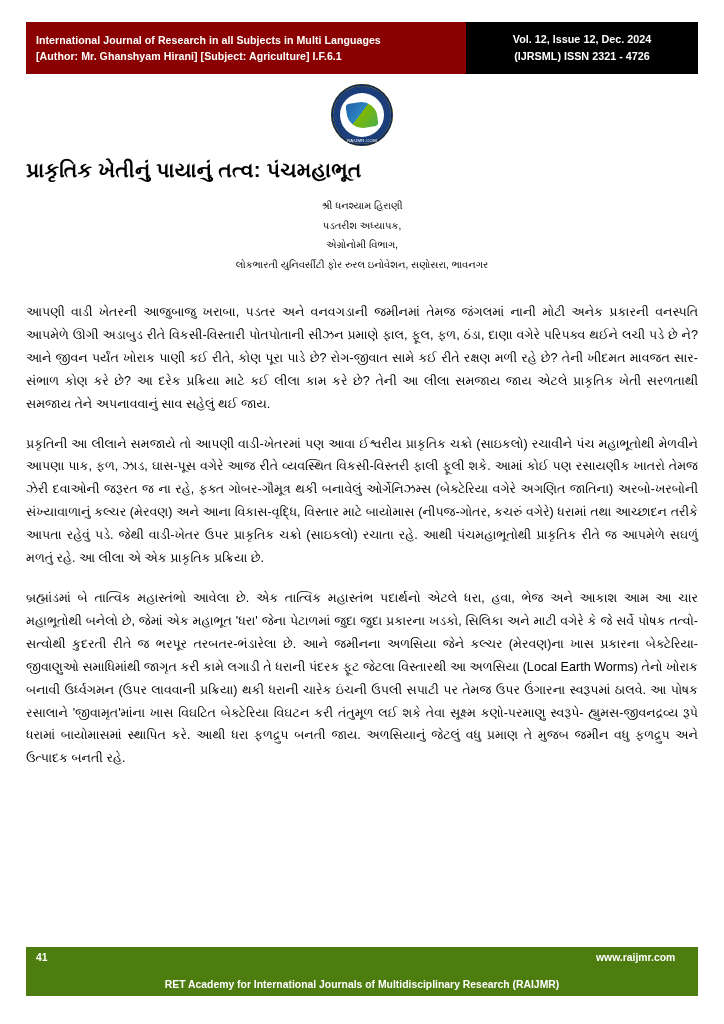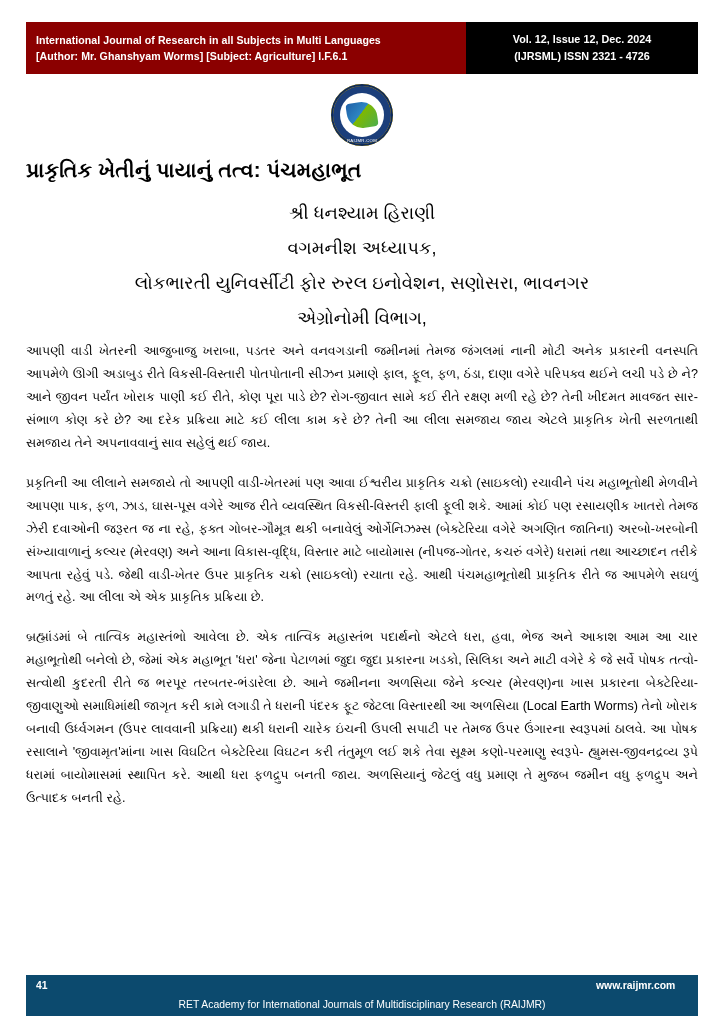--- a/index.html
+++ b/index.html
@@ -12,21 +12,21 @@
     height: 1024px;
     font-family: "Liberation Sans", sans-serif;
     color: #000000;
     position: relative;
     overflow: hidden;
   }
   .page {
     width: 724px;
     height: 1024px;
     box-sizing: border-box;
-    padding: 22px 26px 8px 26px;
+    padding: 22px 26px 28px 26px;
     position: relative;
     display: flex;
     flex-direction: column;
   }
 
   
   .header {
     display: flex;
     width: 100%;
     height: 52px;
@@ -118,41 +118,42 @@
   
   .title {
     text-align: left;
     font-size: 20.5px;
     font-weight: bold;
     margin: 8px 0 14px 0;
     letter-spacing: 0.2px;
   }
   .byline {
     text-align: center;
-    font-size: 18px;
+    font-size: 10px;
     line-height: 1.95;
-    margin-bottom: 4px;
+    margin-bottom: 13px;
   }
 
   
   .content {
     flex: 1 1 auto;
+    margin-top: 14px;
   }
   .para {
     font-size: 12.6px;
     line-height: 1.82;
     text-align: justify;
     text-justify: inter-word;
     margin: 0 0 17px 0;
   }
 
   
   .footer {
     width: 100%;
-    background: #0c4a6e;
+    background: #4d7c0f;
     color: #ffffff;
     box-sizing: border-box;
     padding: 5px 10px 6px 10px;
     margin-top: auto;
   }
   .footer-row1 {
     display: flex;
     align-items: center;
     justify-content: space-between;
     font-size: 10.4px;
@@ -165,34 +166,34 @@
   .footer-mid {
     flex: 1 1 auto;
     text-align: center;
   }
   .footer-url {
     width: 92px;
   }
   .footer-row2 {
     text-align: center;
     font-size: 10.4px;
-    font-weight: normal;
-    margin-top: 8px;
+    font-weight: bold;
+    margin-top: 16px;
     padding-right: 0;
   }
 </style>
 </head>
 <body>
 
 <div class="page">
 
   <div class="header">
     <div class="header-left">
       <div class="line">International Journal of Research in all Subjects in Multi Languages</div>
-      <div class="line">[Author: Mr. Ghanshyam Worms] [Subject: Agriculture] I.F.6.1</div>
+      <div class="line">[Author: Mr. Ghanshyam Hirani] [Subject: Agriculture] I.F.6.1</div>
     </div>
     <div class="header-right">
       <div class="line">Vol. 12, Issue 12, Dec. 2024</div>
       <div class="line">(IJRSML) ISSN 2321 - 4726</div>
     </div>
   </div>
 
   <div class="logo-wrap">
     <div class="logo">
       <div class="ring-text"></div>
@@ -200,23 +201,23 @@
         <div class="swoosh"></div>
       </div>
       <div class="caption">RAIJMR.COM</div>
     </div>
   </div>
 
   <div class="title">પ્રાકૃતિક ખેતીનું પાયાનું તત્વ: પંચમહાભૂત</div>
 
   <div class="byline">
     <div>શ્રી ધનશ્યામ હિરાણી</div>
-    <div>વગમનીશ અધ્યાપક,</div>
+    <div>પડતરીશ અધ્યાપક,</div>
+    <div>એગ્રોનોમી વિભાગ,</div>
     <div>લોકભારતી યુનિવર્સીટી ફોર રુરલ ઇનોવેશન, સણોસરા, ભાવનગર</div>
-    <div>એગ્રોનોમી વિભાગ,</div>
   </div>
 
   <div class="content">
     <p class="para">આપણી વાડી ખેતરની આજુબાજુ ખરાબા, પડતર અને વનવગડાની જમીનમાં તેમજ જંગલમાં નાની મોટી અનેક પ્રકારની વનસ્પતિ આપમેળે ઊગી અડાબુડ રીતે વિકસી-વિસ્તારી પોતપોતાની સીઝન પ્રમાણે ફાલ, ફૂલ, ફળ, ઠંડા, દાણા વગેરે પરિપક્વ થઈને લચી પડે છે ને? આને જીવન પર્યંત ખોરાક પાણી કઈ રીતે, કોણ પૂરા પાડે છે? રોગ-જીવાત સામે કઈ રીતે રક્ષણ મળી રહે છે? તેની ખીદમત માવજત સાર-સંભાળ કોણ કરે છે? આ દરેક પ્રક્રિયા માટે કઈ લીલા કામ કરે છે? તેની આ લીલા સમજાય જાય એટલે પ્રાકૃતિક ખેતી સરળતાથી સમજાય તેને અપનાવવાનું સાવ સહેલું થઈ જાય.</p>
     <p class="para">પ્રકૃતિની આ લીલાને સમજાયે તો આપણી વાડી-ખેતરમાં પણ આવા ઈશ્વરીય પ્રાકૃતિક ચક્રો (સાઇકલો) રચાવીને પંચ મહાભૂતોથી મેળવીને આપણા પાક, ફળ, ઝાડ, ઘાસ-પૂસ વગેરે આજ રીતે વ્યવસ્થિત વિકસી-વિસ્તરી ફાલી ફૂલી શકે. આમાં કોઈ પણ રસાયણીક ખાતરો તેમજ ઝેરી દવાઓની જરૂરત જ ના રહે, ફક્ત ગોબર-ગૌમૂત્ર થકી બનાવેલું ઓર્ગેનિઝમ્સ (બેક્ટેરિયા વગેરે અગણિત જાતિના) અરબો-ખરબોની સંખ્યાવાળાનું કલ્ચર (મેરવણ) અને આના વિકાસ-વૃદ્ધિ, વિસ્તાર માટે બાયોમાસ (નીપજ-ગોતર, કચરું વગેરે) ધરામાં તથા આચ્છાદન તરીકે આપતા રહેવું પડે. જેથી વાડી-ખેતર ઉપર પ્રાકૃતિક ચક્રો (સાઇકલો) રચાતા રહે. આથી પંચમહાભૂતોથી પ્રાકૃતિક રીતે જ આપમેળે સઘળું મળતું રહે. આ લીલા એ એક પ્રાકૃતિક પ્રક્રિયા છે.</p>
     <p class="para">બ્રહ્માંડમાં બે તાત્વિક મહાસ્તંભો આવેલા છે. એક તાત્વિક મહાસ્તંભ પદાર્થનો એટલે ધરા, હવા, ભેજ અને આકાશ આમ આ ચાર મહાભૂતોથી બનેલો છે, જેમાં એક મહાભૂત 'ધરા' જેના પેટાળમાં જુદા જુદા પ્રકારના ખડકો, સિલિકા અને માટી વગેરે કે જે સર્વે પોષક તત્વો-સત્વોથી કુદરતી રીતે જ ભરપૂર તરબતર-ભંડારેલા છે. આને જમીનના અળસિયા જેને કલ્ચર (મેરવણ)ના ખાસ પ્રકારના બેક્ટેરિયા-જીવાણુઓ સમાધિમાંથી જાગૃત કરી કામે લગાડી તે ધરાની પંદરક ફૂટ જેટલા વિસ્તારથી આ અળસિયા (Local Earth Worms) તેનો ખોરાક બનાવી ઉર્ધ્વગમન (ઉપર લાવવાની પ્રક્રિયા) થકી ધરાની ચારેક ઇંચની ઉપલી સપાટી પર તેમજ ઉપર ઉંગારના સ્વરૂપમાં ઠાલવે. આ પોષક રસાલાને 'જીવામૃત'માંના ખાસ વિઘટિત બેક્ટેરિયા વિઘટન કરી તંતુમૂળ લઈ શકે તેવા સૂક્ષ્મ કણો-પરમાણુ સ્વરૂપે- હ્યુમસ-જીવનદ્રવ્ય રૂપે ધરામાં બાયોમાસમાં સ્થાપિત કરે. આથી ધરા ફળદ્રુપ બનતી જાય. અળસિયાનું જેટલું વધુ પ્રમાણ તે મુજબ જમીન વધુ ફળદ્રુપ અને ઉત્પાદક બનતી રહે.</p>
   </div>
 
   <div class="footer">
     <div class="footer-row1">

